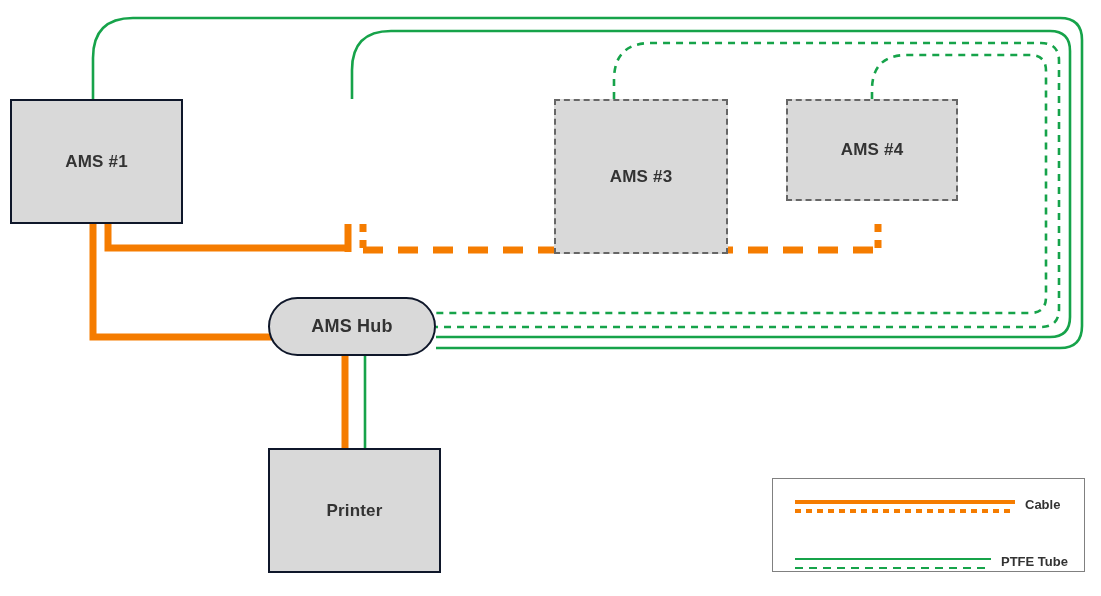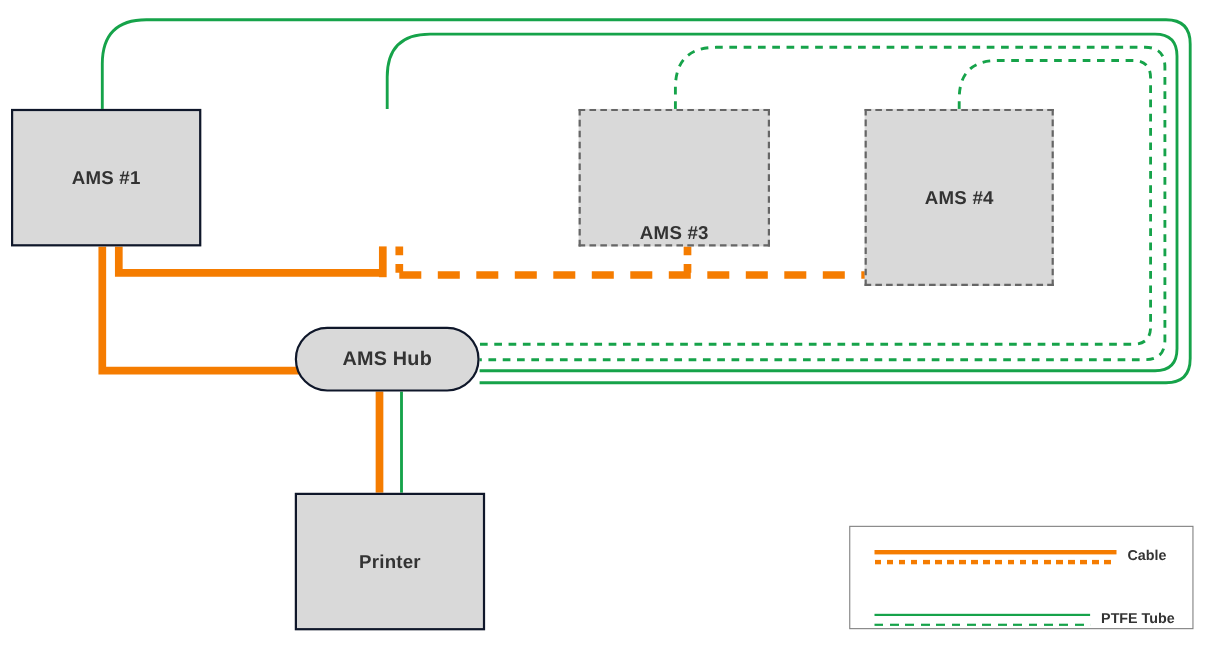--- a/index.html
+++ b/index.html
@@ -88,25 +88,25 @@
 
       <path d="M 365,356 L 365,448"></path>
     </g>
   </svg>
 
   <div class="node" style="left:10px;top:99px;width:173px;height:125px;">
     <span>AMS #1</span>
   </div>
 
 
-  <div class="node ghost" style="left:526px;top:99px;width:174px;height:125px;align-items:flex-end;">
+  <div class="node ghost" style="left:554px;top:99px;width:174px;height:155px;">
     <span>AMS #3</span>
   </div>
 
-  <div class="node ghost" style="left:786px;top:99px;width:172px;height:161px;justify-content:center;">
+  <div class="node ghost" style="left:786px;top:99px;width:172px;height:102px;justify-content:center;">
     <span>AMS #4</span>
   </div>
 
   <div class="node hub" style="left:268px;top:297px;width:168px;height:59px;">
     <span>AMS Hub</span>
   </div>
 
   <div class="node" style="left:268px;top:448px;width:173px;height:125px;">
     <span>Printer</span>
   </div>

